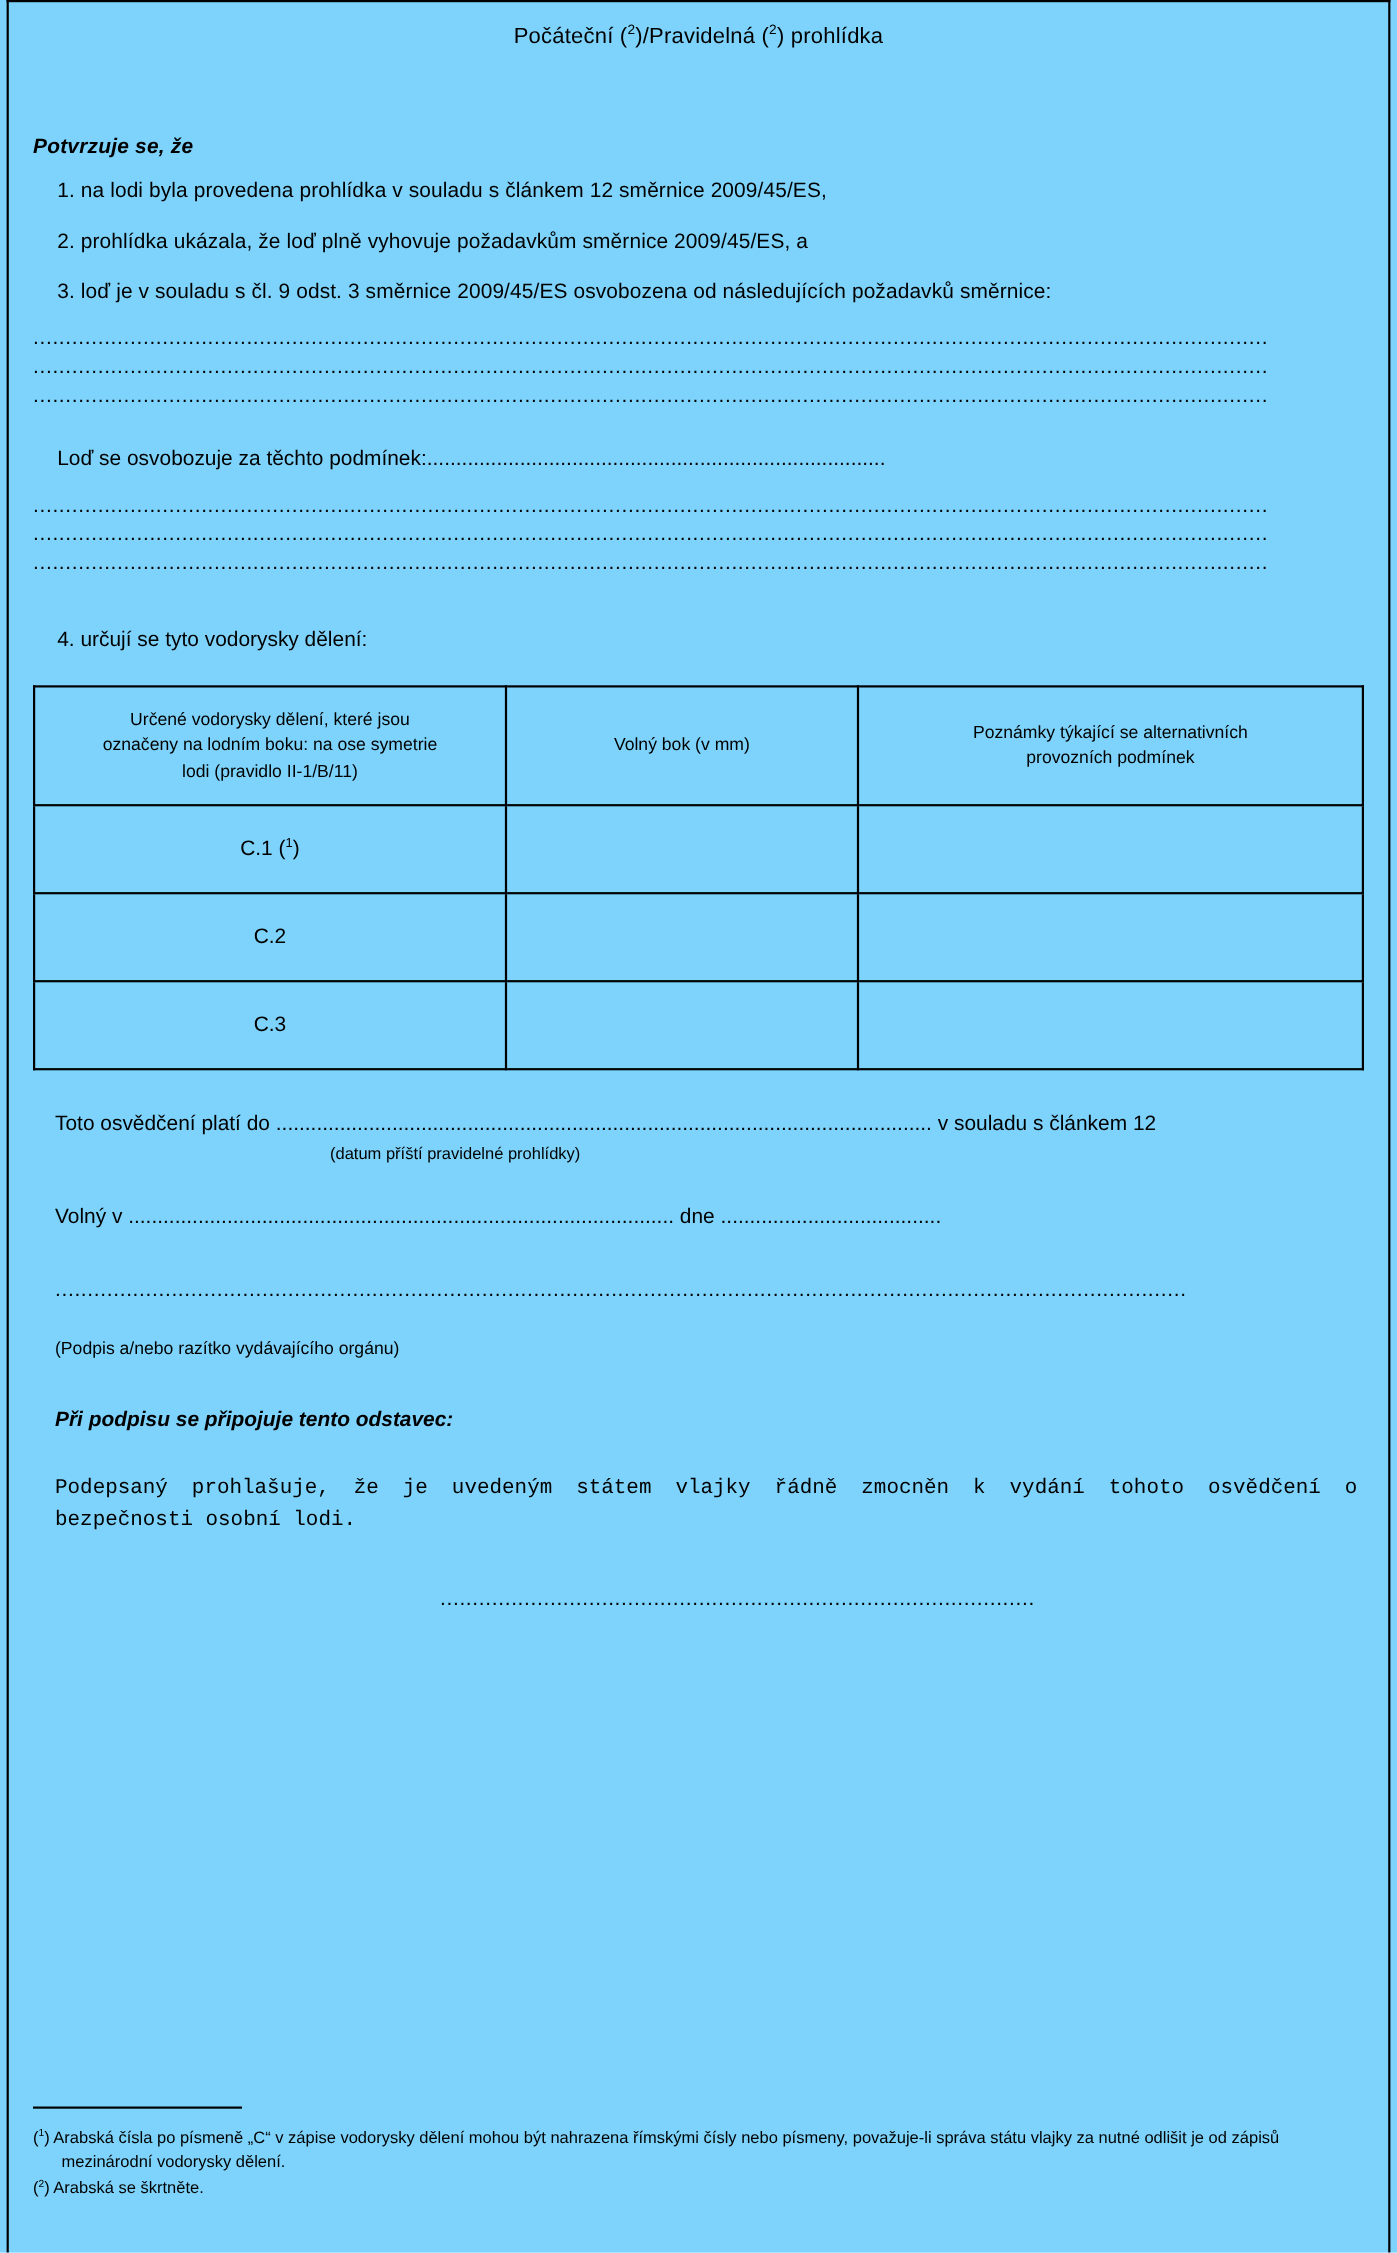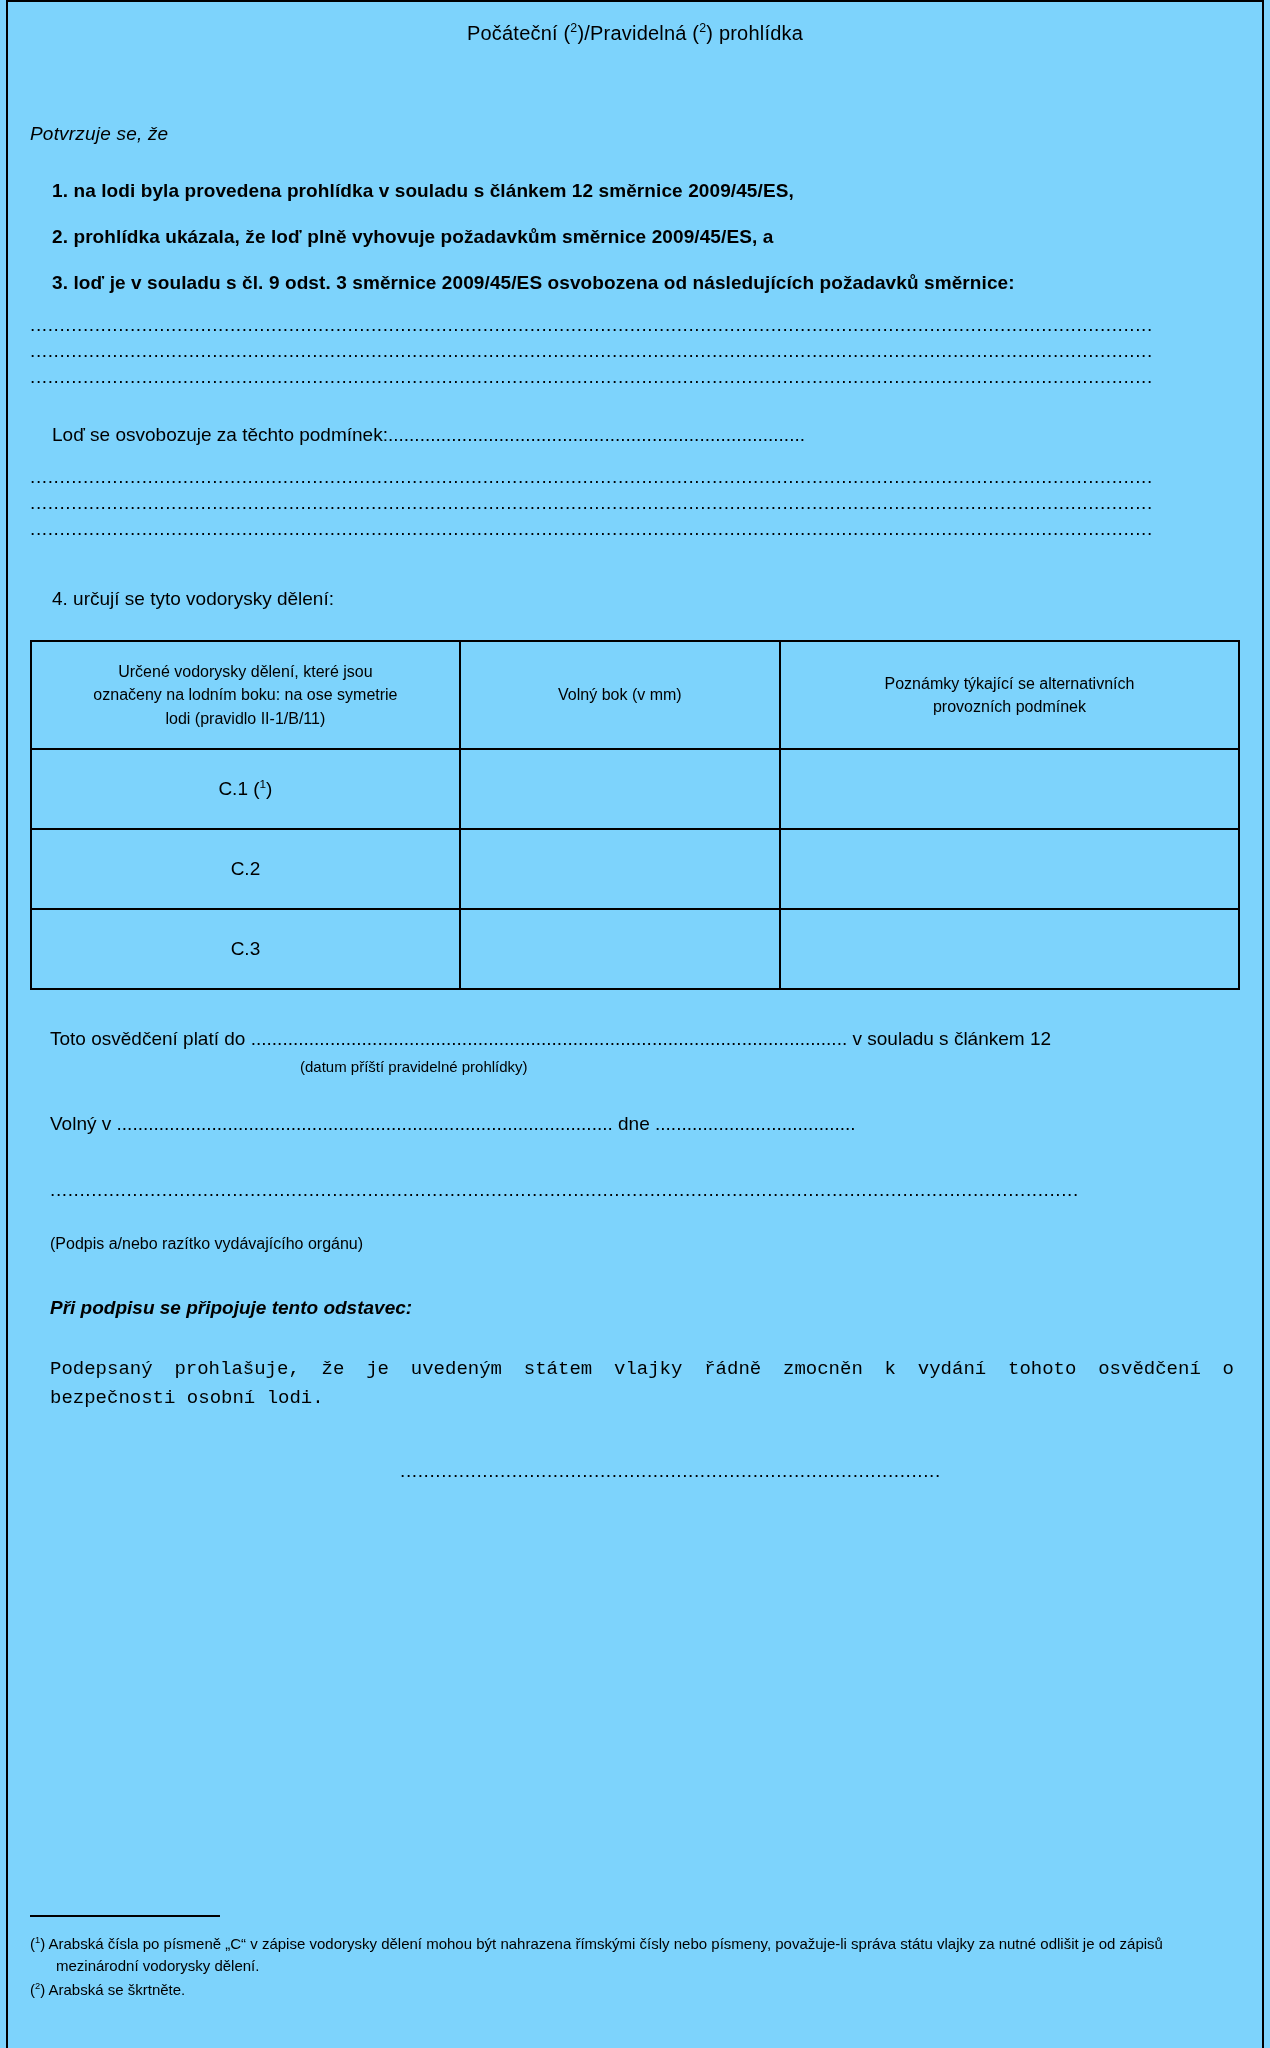--- a/index.html
+++ b/index.html
@@ -55,29 +55,28 @@
     letter-spacing: 0.2px;
   }
   sup.fn {
     font-size: 0.62em;
     vertical-align: super;
     line-height: 0;
   }
 
   .intro-italic {
     font-style: italic;
-    font-weight: normal;
+    font-weight: bold;
     font-size: 19px;
     margin-top: 78px;
     letter-spacing: 0.2px;
   }
 
   .numlist {
-    margin-top: 35px;
-    font-weight: bold;
+    margin-top: 18px;
   }
   .numlist-item {
     font-size: 19px;
     margin-top: 24px;
     padding-left: 22px;
     letter-spacing: 0.1px;
   }
   .numlist-item:first-child { margin-top: 0; }
 
   .dotline {

